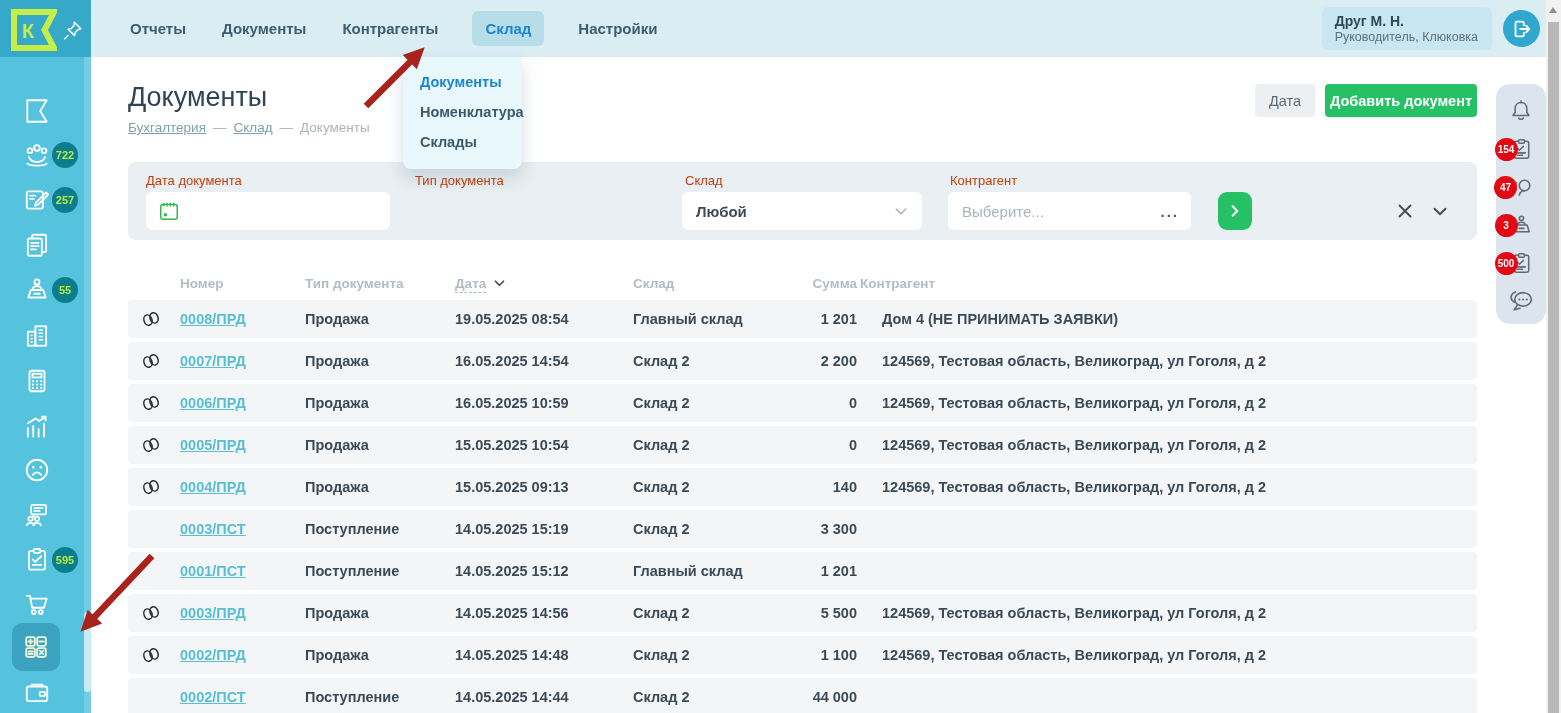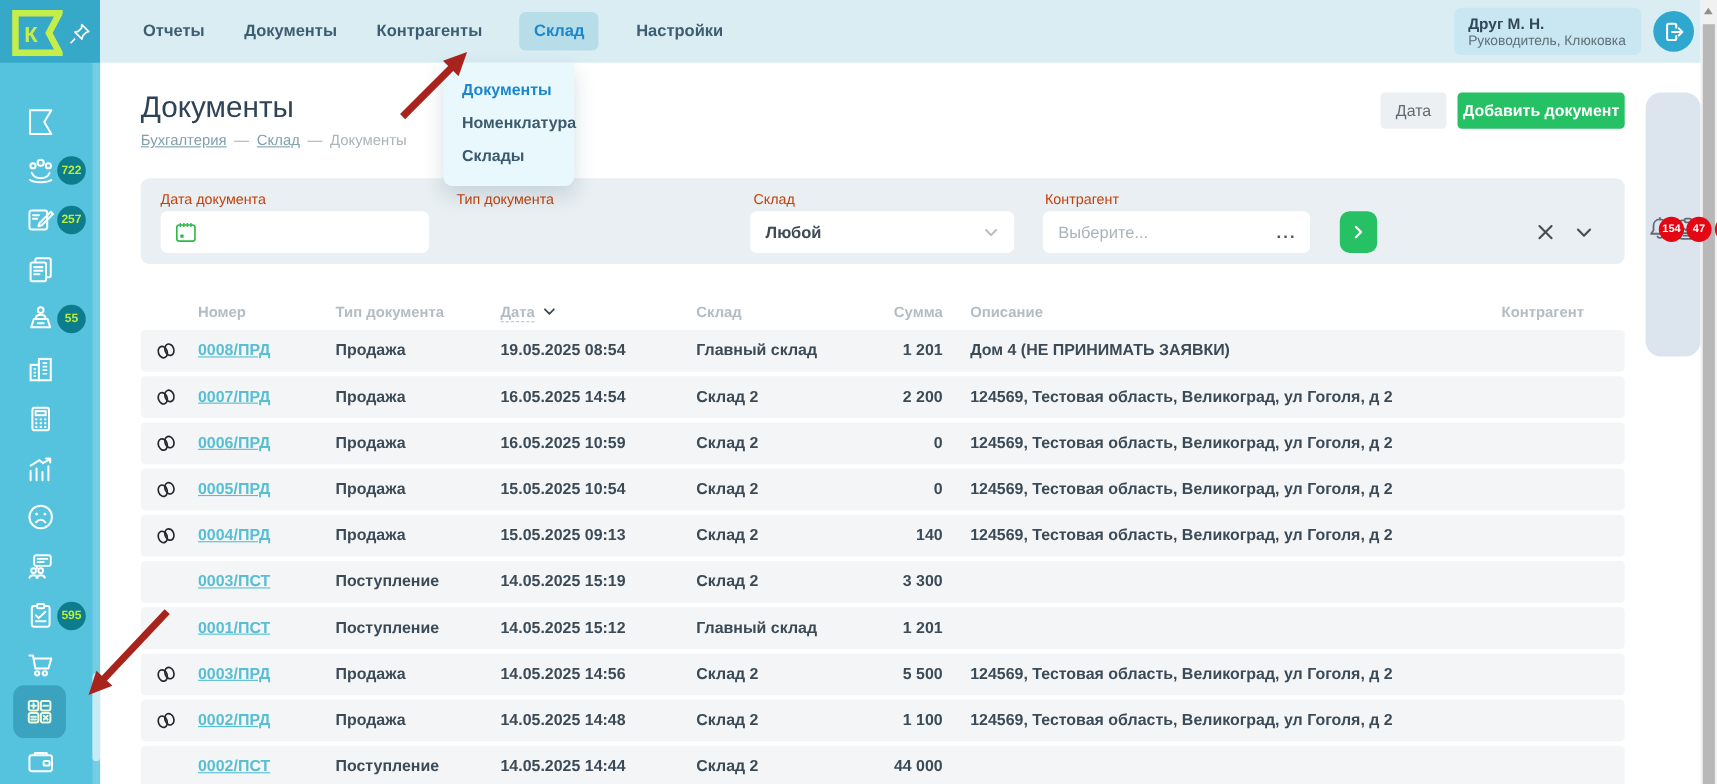--- a/index.html
+++ b/index.html
@@ -77,21 +77,21 @@
   .c-wh { width:150px; }
   .c-sum { width:74px; text-align:right; }
   .c-desc { flex:1; padding-left:25px; white-space:nowrap; overflow:hidden; }
   .c-contr { width:115px; text-align:right; padding-right:37px; }
   .num-link { color:#58bfd3; text-decoration:underline; cursor:pointer; }
   .sort-label { border-bottom:1px dashed #b4bcc3; padding-bottom:1px; cursor:pointer; }
   .hidden { visibility:hidden; }
 
   
   .right-panel { position:absolute; left:1496px; top:84px; width:50px; height:240px; background:#dce5ed;
-    border-radius:14px; display:flex; align-items:center; padding-top:8px; }
+    border-radius:14px; display:flex; flex-direction:column; align-items:center; padding-top:8px; }
   .rp-item { height:38px; display:flex; align-items:center; justify-content:center; cursor:pointer; }
   .rp-badge { position:absolute; width:23px; height:23px; border-radius:50%; background:#e30814; color:#fff;
     font-size:10px; font-weight:bold; display:flex; align-items:center; justify-content:center; left:-14px; z-index:5; }
 
   
   .scrollbar { position:absolute; left:1546px; top:0; width:15px; height:713px; background:#f1f1f1; }
   .sb-arrow { position:absolute; left:3px; top:7px; width:0; height:0;
     border-left:4.5px solid transparent; border-right:4.5px solid transparent; border-bottom:6px solid #8f8f8f; }
   .sb-thumb { position:absolute; left:2px; top:22px; width:11px; height:691px; background:#b8b8b8; }
 
@@ -326,21 +326,20 @@
     <span class="c-num">Номер</span>
     <span class="c-type">Тип документа</span>
     <span class="c-date">
       <span class="sort-label">Дата</span>
       <svg width="18" height="18" viewBox="0 0 20 20" fill="none" stroke="#3d4a55" stroke-width="1.8" stroke-linecap="round" stroke-linejoin="round" style="vertical-align:-4px">
           <path d="M6 8l4.5 4.5L15 8"></path>
         </svg>
     </span>
     <span class="c-wh">Склад</span>
     <span class="c-sum">Сумма</span>
-    <span class="c-desc">Описание</span>
     <span class="c-contr">Контрагент</span>
   </div>
 
   <div class="tbody">
     <div class="trow">
       <span class="c-attach">
         <svg class="att" width="22" height="22" viewBox="0 0 22 22" fill="none" stroke="#23282c" stroke-width="1.5">
           <g transform="rotate(-20 11 11)">
               <ellipse cx="7.8" cy="11" rx="4" ry="5.3"></ellipse>
               <ellipse cx="14.2" cy="11" rx="4" ry="5.3"></ellipse>

